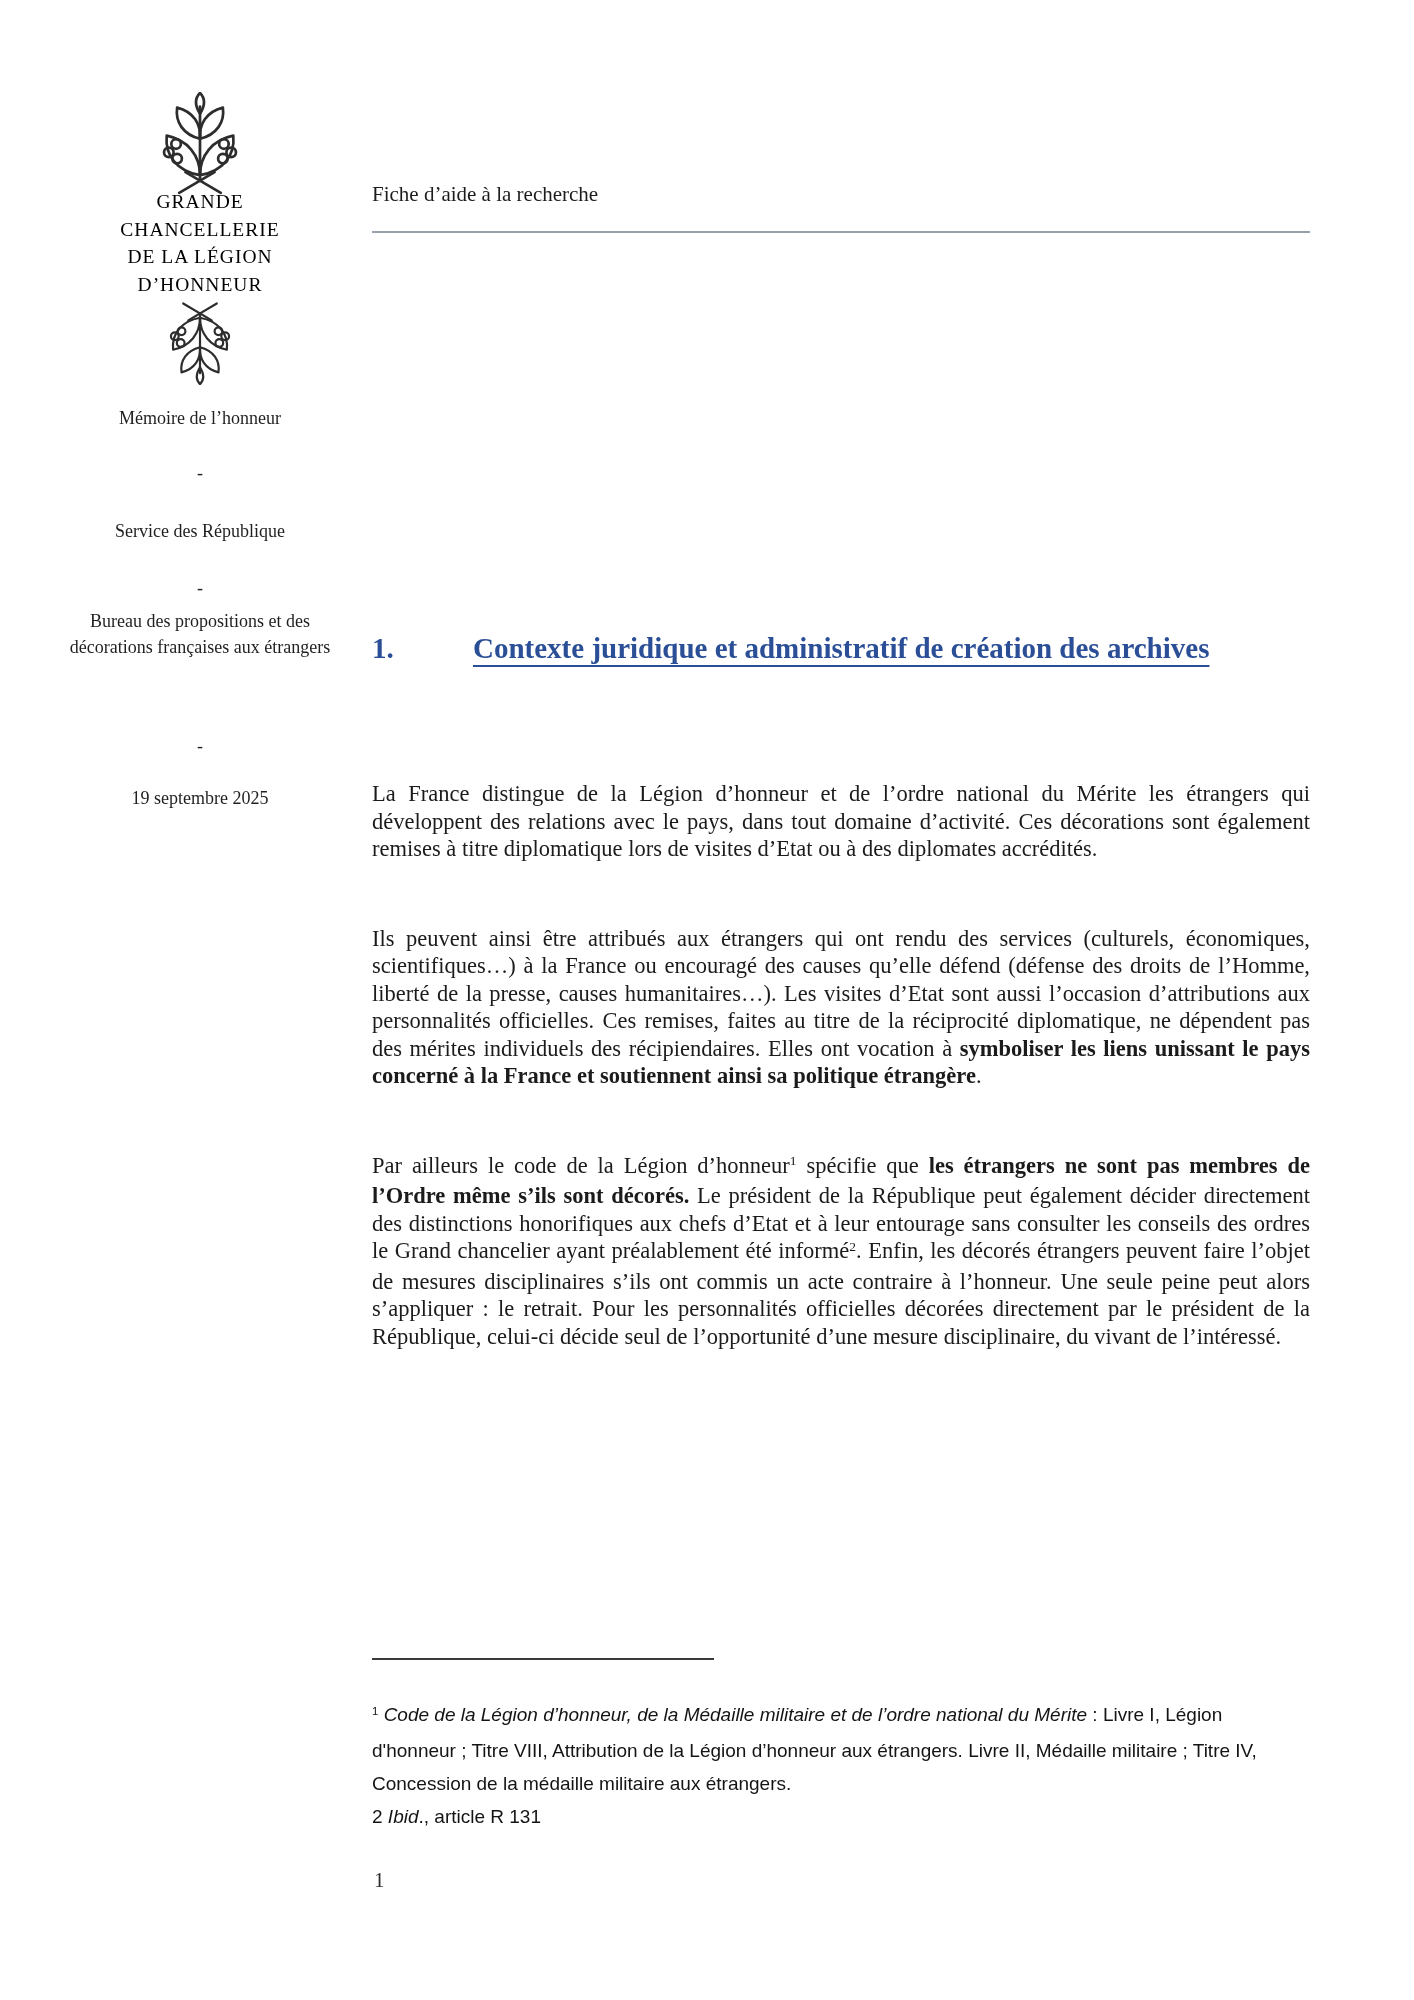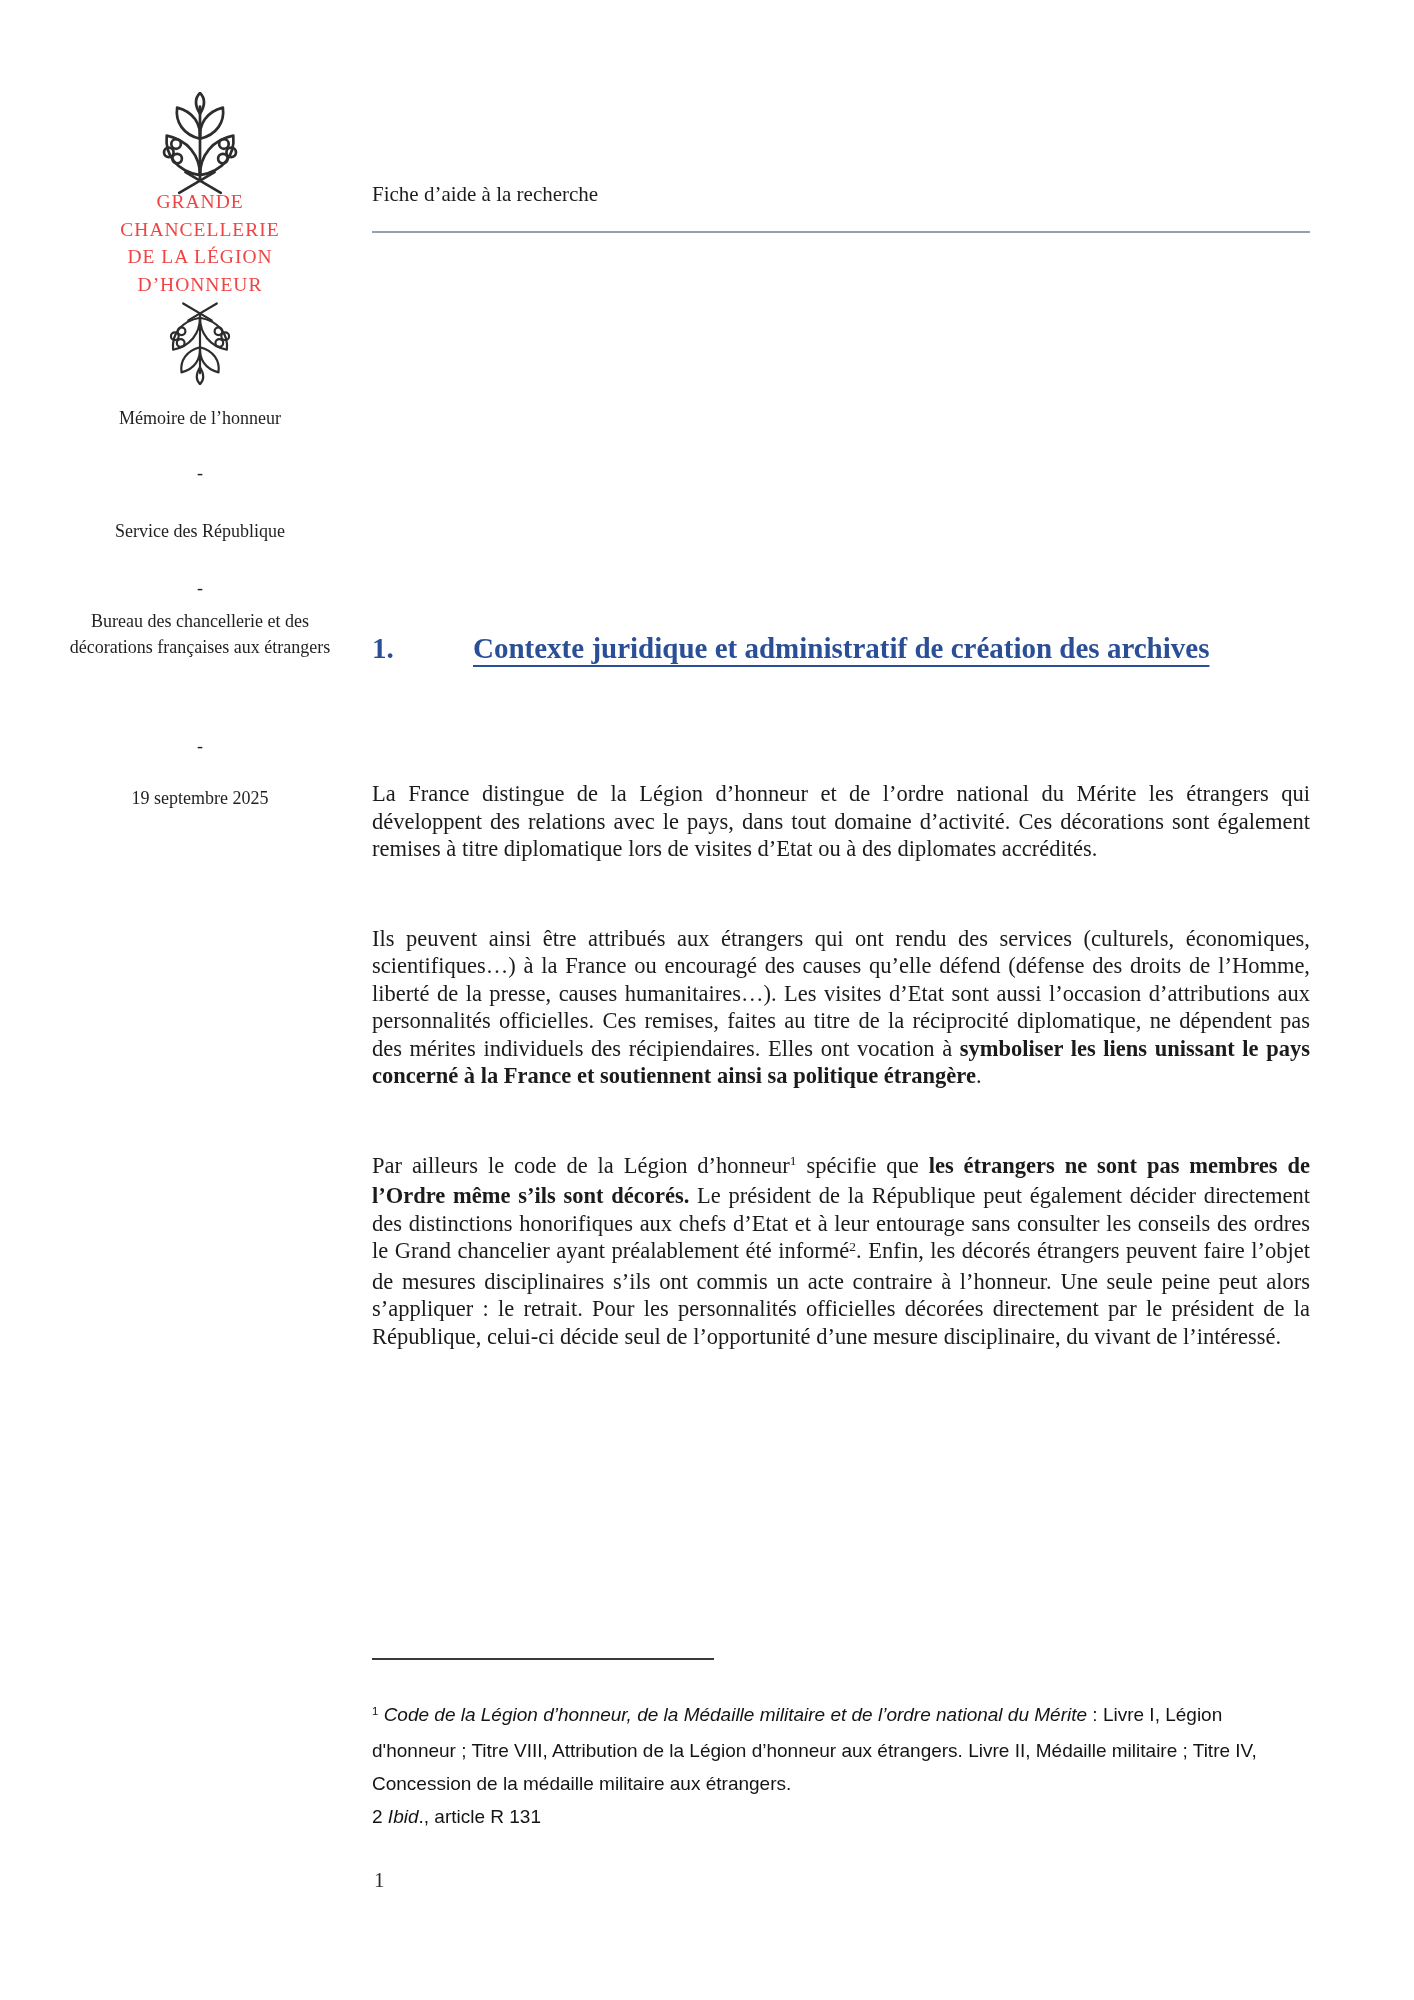--- a/index.html
+++ b/index.html
@@ -12,21 +12,21 @@
     color:#1b1b1b;
   }
 
   
   #sidebar{position:absolute;left:55px;top:88px;width:290px;height:820px;}
   .sb-abs{position:absolute;left:0;width:100%;text-align:center;}
   .emblem-top{top:4px;}
   .emblem-top svg{width:112px;height:104px;}
   .emblem-bottom{top:213px;}
   .emblem-bottom svg{width:92px;height:84px;transform:rotate(180deg);}
-  .org-name{top:100px;font-size:19.5px;line-height:27.5px;letter-spacing:1px;color:#ef4444;}
+  .org-name{top:100px;font-size:19.5px;line-height:27.5px;letter-spacing:1px;color:#000000;}
   .sb-text{font-size:18px;line-height:26px;color:#1f1f1f;}
   .sb-mission{top:317px;}
   .sb-dash1{top:372px;}
   .sb-service{top:430px;}
   .sb-dash2{top:487px;}
   .sb-bureau{top:520px;}
   .sb-bureau .inner{width:262px;margin:0 auto;}
   .sb-dash3{top:645px;}
   .sb-date{top:697px;}
 
@@ -130,21 +130,21 @@
           <circle cx="72" cy="64" r="4.6"></circle>
         </g>
       </svg>
     </div>
 
     <div class="sb-abs sb-text sb-mission">Mémoire de l’honneur</div>
     <div class="sb-abs sb-text sb-dash1">-</div>
     <div class="sb-abs sb-text sb-service">Service des République</div>
     <div class="sb-abs sb-text sb-dash2">-</div>
     <div class="sb-abs sb-text sb-bureau">
-      <div class="inner">Bureau des chancellerie et des décorations françaises aux étrangers</div>
+      <div class="inner">Bureau des propositions et des décorations françaises aux étrangers</div>
     </div>
     <div class="sb-abs sb-text sb-dash3">-</div>
     <div class="sb-abs sb-text sb-date">19 septembre 2025</div>
   </aside>
 
   <main id="main">
 
     <div class="kicker">Fiche d’aide à la recherche</div>
     <div class="kicker-rule"></div>
 

